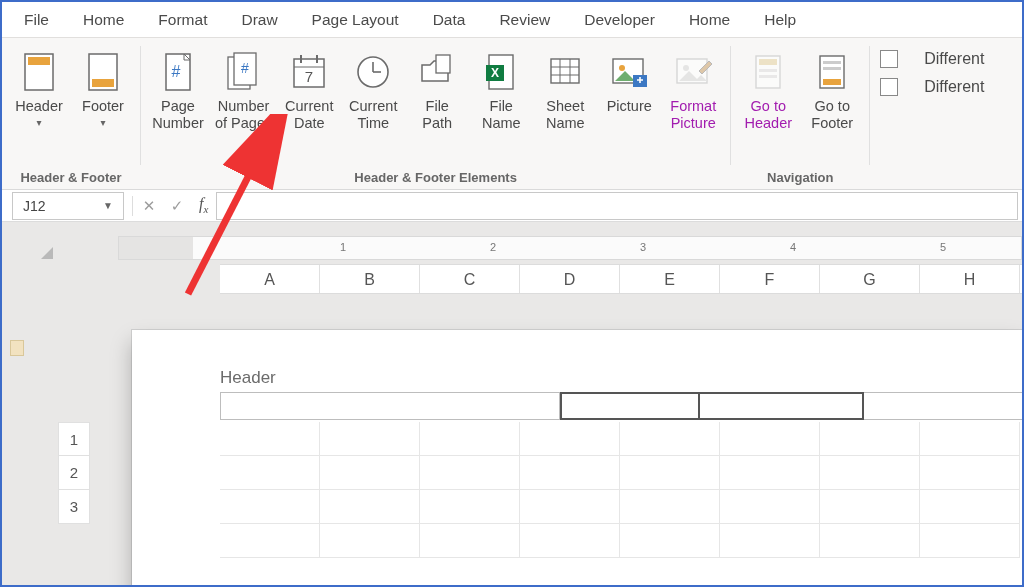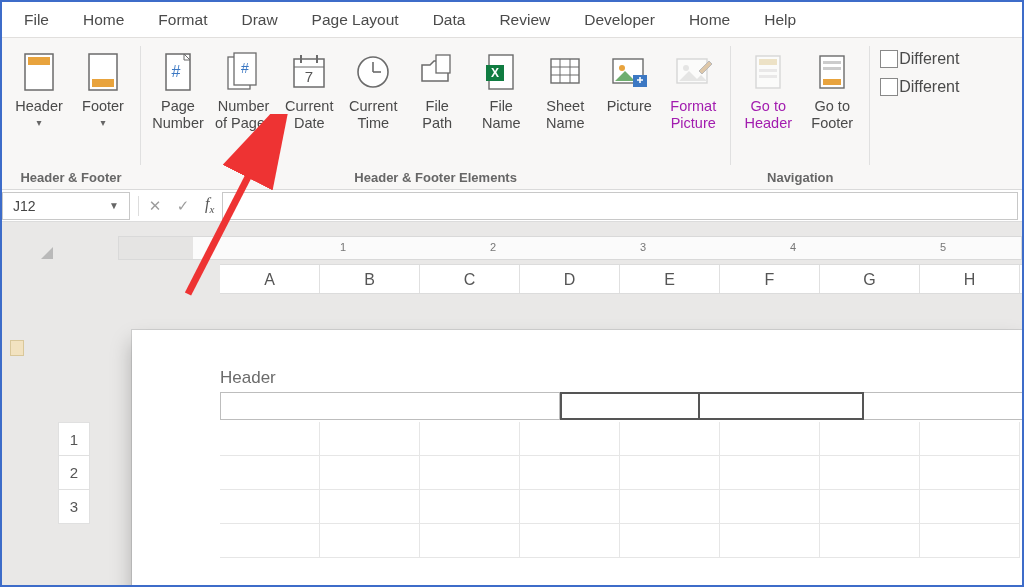--- a/index.html
+++ b/index.html
@@ -89,44 +89,44 @@
   }
   
   .opts {
     display: flex;
     flex-direction: column;
     gap: 10px;
     padding: 12px 6px 0 10px;
     font-size: 16px;
     color: #4a4a4a;
   }
-  .opt { display: flex; align-items: center; gap: 1px; text-align: center; }
+  .opt { display: flex; align-items: center; gap: 26px; text-align: center; }
   .opt .box {
     width: 18px; height: 18px;
     border: 1.5px solid #888;
     background: #fff;
   }
   
   .fbar {
     display: flex;
     align-items: center;
     height: 32px;
     background: #fff;
     border-bottom: 1px solid #dcdcdc;
   }
   .namebox {
-    width: 128px;
+    width: 112px;
     height: 28px;
     border: 1px solid #c8c8c8;
     background: #fff;
     display: flex;
     align-items: center;
     justify-content: space-between;
     padding: 0 10px 0 10px;
-    margin: 0 6px 0 0;
+    margin: 0 6px 0 10px;
     font-size: 14px;
   }
   .nb-caret { color:#666; font-size:10px; }
   .fbar-btn {
     width: 28px;
     height: 28px;
     display: flex;
     align-items: center;
     justify-content: center;
     color: #9c9c9c;

